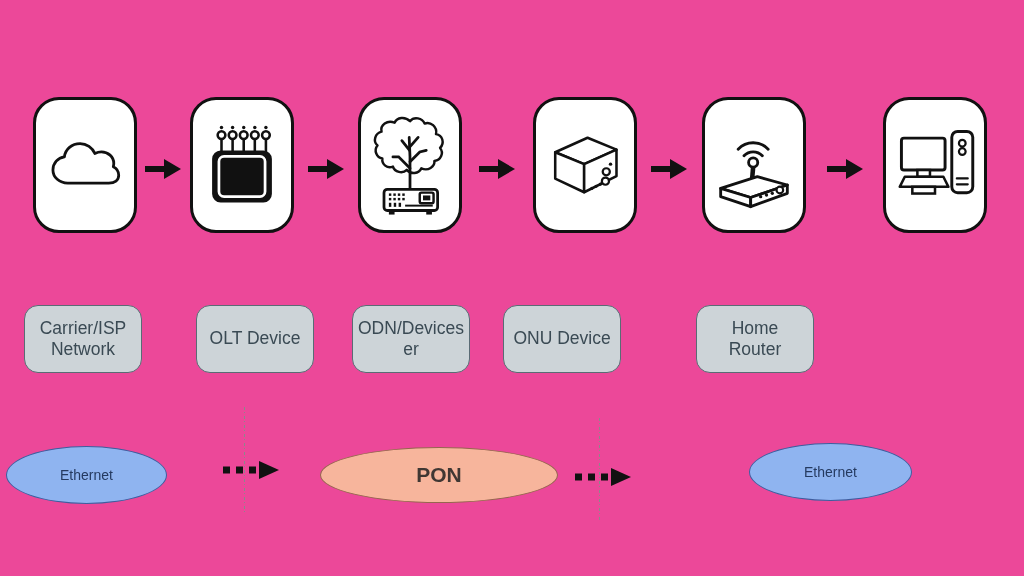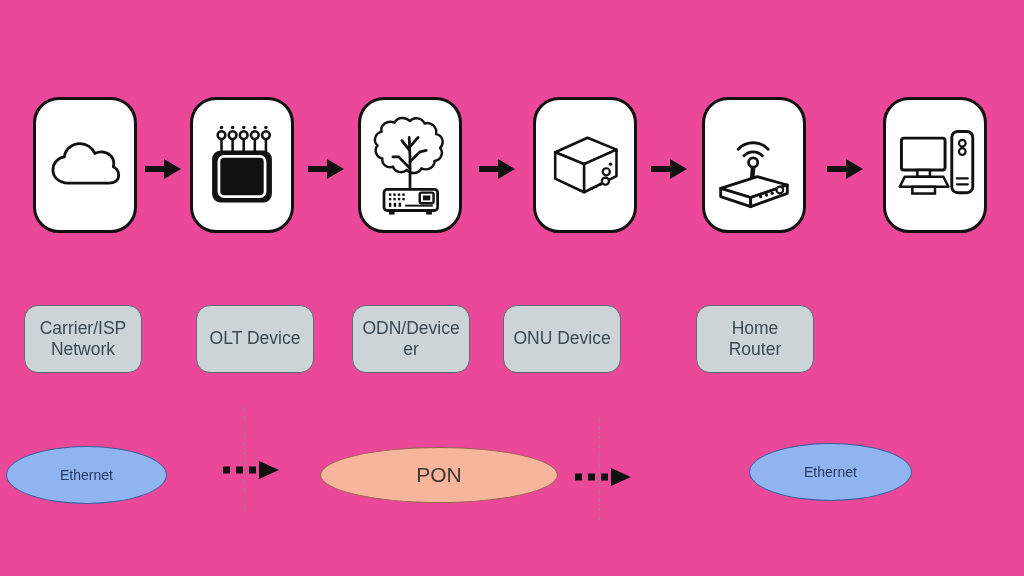--- a/index.html
+++ b/index.html
@@ -28,21 +28,21 @@
   .ellipse.ethernet{
     background:var(--ethernet-fill,#8fb4f0);
     border:1.5px solid var(--ethernet-border,#3f5d9e);
     color:var(--ethernet-text,#253a60);
     font-size:14px;
   }
   .ellipse.pon{
     background:var(--pon-fill,#f7b59c);
     border:1.5px solid var(--pon-border,#96654f);
     color:var(--pon-text,#403733);
-    font-size:21px;font-weight:normal;text-align:right;
+    font-size:21px;font-weight:bold;text-align:right;
   }
   .divider-line{
     position:absolute;width:1px;
     background:repeating-linear-gradient(to bottom,#8a8a8a 0 3px,transparent 3px 5px,#8a8a8a 5px 6px,transparent 6px 9px);
   }
   .dotted-arrow{position:absolute;width:58px;height:18px;}
   svg{display:block;}
 </style>
 </head>
 <body>
@@ -182,21 +182,21 @@
       <polygon points="19,0 36,10 19,20" fill="#111"></polygon>
     </svg>
   <svg class="flow-arrow" style="left:827px" viewBox="0 0 36 20">
       <rect x="0" y="7" width="19" height="6" fill="#111"></rect>
       <polygon points="19,0 36,10 19,20" fill="#111"></polygon>
     </svg>
 
   <div class="label-box" style="left:24px">Carrier/ISP
 Network</div>
   <div class="label-box" style="left:196px">OLT Device</div>
-  <div class="label-box" style="left:352px">ODN/Device
+  <div class="label-box" style="left:352px">ODN/Devices
 er</div>
   <div class="label-box" style="left:503px">ONU Device</div>
   <div class="label-box" style="left:696px">Home
 Router</div>
 
   <div class="ellipse ethernet" style="left:6px;top:446px;width:161px;height:58px">Ethernet</div>
   <div class="ellipse pon" style="left:320px;top:447px;width:238px;height:56px">PON</div>
   <div class="ellipse ethernet" style="left:749px;top:443px;width:163px;height:58px">Ethernet</div>
 
   <div class="divider-line" style="left:244px;top:407px;height:105px"></div>

